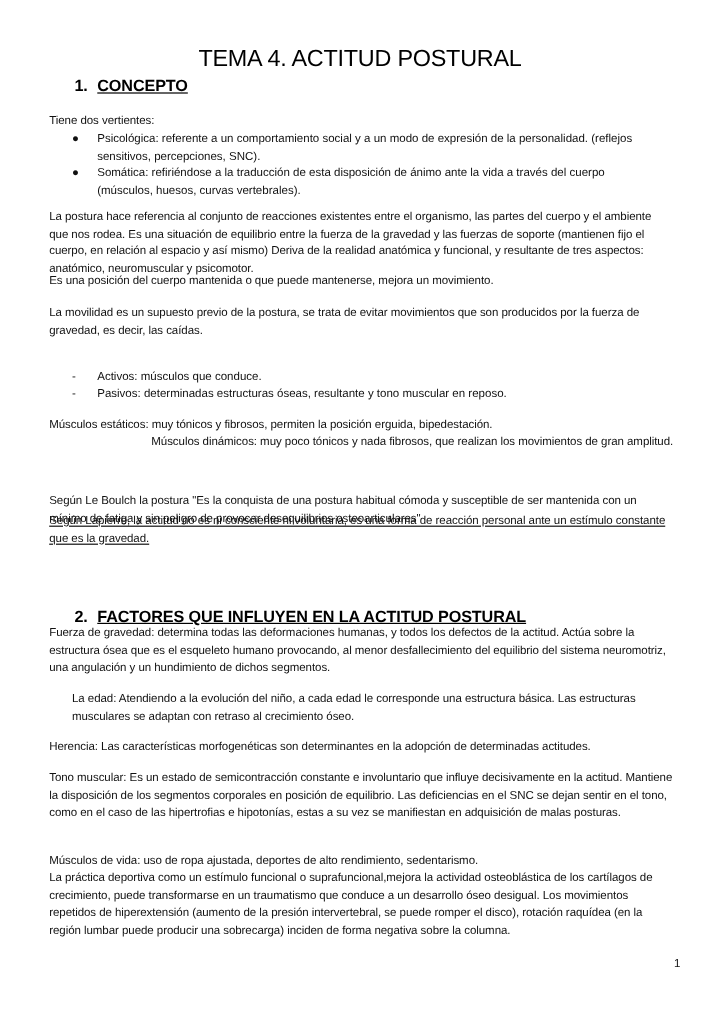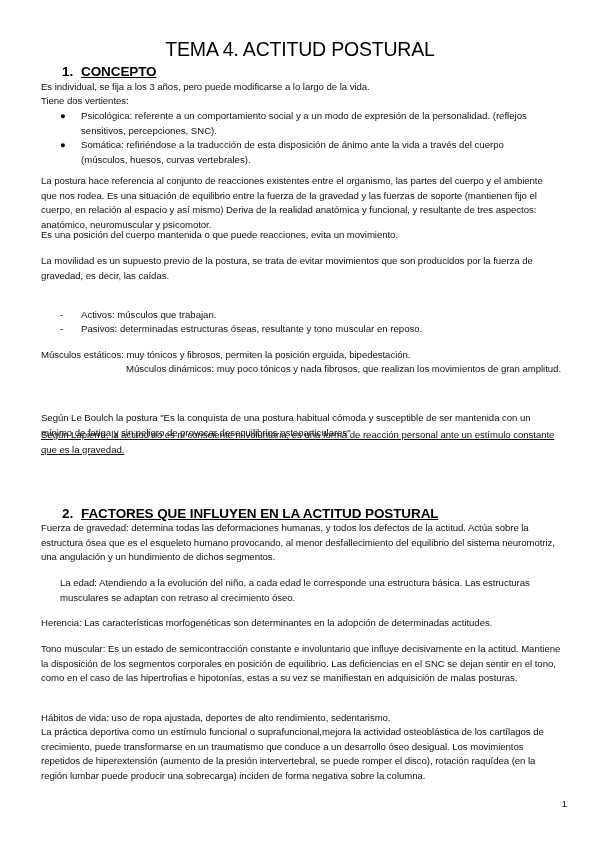--- a/index.html
+++ b/index.html
@@ -32,39 +32,38 @@
 
 <div class="page">
 
   <div class="title">TEMA 4. ACTITUD POSTURAL</div>
 
   <div class="h" style="top:64px;">
     <span>1.</span>
     <span class="t">CONCEPTO</span>
   </div>
 
-  <div class="p" style="top:80px;">Es individual, se fija a los 3 años, pero puede modificarse a lo largo de la vida.</div>
   <div class="p" style="top:94px;">Tiene dos vertientes:</div>
 
   <div class="li" style="top:109px;">
     <span class="mark">●</span>
     <span class="txt">Psicológica: referente a un comportamiento social y a un modo de expresión de la personalidad. (reflejos sensitivos, percepciones, SNC).</span>
   </div>
   <div class="li" style="top:138px;">
     <span class="mark">●</span>
     <span class="txt">Somática: refiriéndose a la traducción de esta disposición de ánimo ante la vida a través del cuerpo (músculos, huesos, curvas vertebrales).</span>
   </div>
 
   <div class="p" style="top:174px;">La postura hace referencia al conjunto de reacciones existentes entre el organismo, las partes del cuerpo y el ambiente que nos rodea. Es una situación de equilibrio entre la fuerza de la gravedad y las fuerzas de soporte (mantienen fijo el cuerpo, en relación al espacio y así mismo) Deriva de la realidad anatómica y funcional, y resultante de tres aspectos: anatómico, neuromuscular y psicomotor.</div>
-  <div class="p" style="top:228px;">Es una posición del cuerpo mantenida o que puede reacciones, evita un movimiento.</div>
+  <div class="p" style="top:228px;">Es una posición del cuerpo mantenida o que puede mantenerse, mejora un movimiento.</div>
   <div class="p" style="top:254px;">La movilidad es un supuesto previo de la postura, se trata de evitar movimientos que son producidos por la fuerza de gravedad, es decir, las caídas.</div>
 
   <div class="li" style="top:308px;">
     <span class="mark">-</span>
-    <span class="txt">Activos: músculos que trabajan.</span>
+    <span class="txt">Activos: músculos que conduce.</span>
   </div>
   <div class="li" style="top:322px;">
     <span class="mark">-</span>
     <span class="txt">Pasivos: determinadas estructuras óseas, resultante y tono muscular en reposo.</span>
   </div>
 
   <div class="p" style="top:348px;">Músculos estáticos: muy tónicos y fibrosos, permiten la posición erguida, bipedestación.</div>
   <div class="p" style="top:362px;text-align:right;">Músculos dinámicos: muy poco tónicos y nada fibrosos, que realizan los movimientos de gran amplitud.</div>
 
   <div class="p" style="top:411px;">Según Le Boulch la postura "Es la conquista de una postura habitual cómoda y susceptible de ser mantenida con un mínimo de fatiga y sin peligro de provocar desequilibrios osteoarticulares"</div>
@@ -72,17 +71,17 @@
 
   <div class="h" style="top:506px;">
     <span>2.</span>
     <span class="t">FACTORES QUE INFLUYEN EN LA ACTITUD POSTURAL</span>
   </div>
 
   <div class="p" style="top:521px;">Fuerza de gravedad: determina todas las deformaciones humanas, y todos los defectos de la actitud. Actúa sobre la estructura ósea que es el esqueleto humano provocando, al menor desfallecimiento del equilibrio del sistema neuromotriz, una angulación y un hundimiento de dichos segmentos.</div>
   <div class="p" style="top:576px;margin-left:19px;">La edad: Atendiendo a la evolución del niño, a cada edad le corresponde una estructura básica. Las estructuras musculares se adaptan con retraso al crecimiento óseo.</div>
   <div class="p" style="top:616px;">Herencia: Las características morfogenéticas son determinantes en la adopción de determinadas actitudes.</div>
   <div class="p" style="top:642px;">Tono muscular: Es un estado de semicontracción constante e involuntario que influye decisivamente en la actitud. Mantiene la disposición de los segmentos corporales en posición de equilibrio. Las deficiencias en el SNC se dejan sentir en el tono, como en el caso de las hipertrofias e hipotonías, estas a su vez se manifiestan en adquisición de malas posturas.</div>
-  <div class="p" style="top:711px;">Hábitos de vida: uso de ropa ajustada, deportes de alto rendimiento, sedentarismo.</div>
+  <div class="p" style="top:711px;">Músculos de vida: uso de ropa ajustada, deportes de alto rendimiento, sedentarismo.</div>
   <div class="p" style="top:725px;">La práctica deportiva como un estímulo funcional o suprafuncional,mejora la actividad osteoblástica de los cartílagos de crecimiento, puede transformarse en un traumatismo que conduce a un desarrollo óseo desigual. Los movimientos repetidos de hiperextensión (aumento de la presión intervertebral, se puede romper el disco), rotación raquídea (en la región lumbar puede producir una sobrecarga) inciden de forma negativa sobre la columna.</div>
 
   <div class="pagenum">1</div>
 </div>
 
 </body></html>

